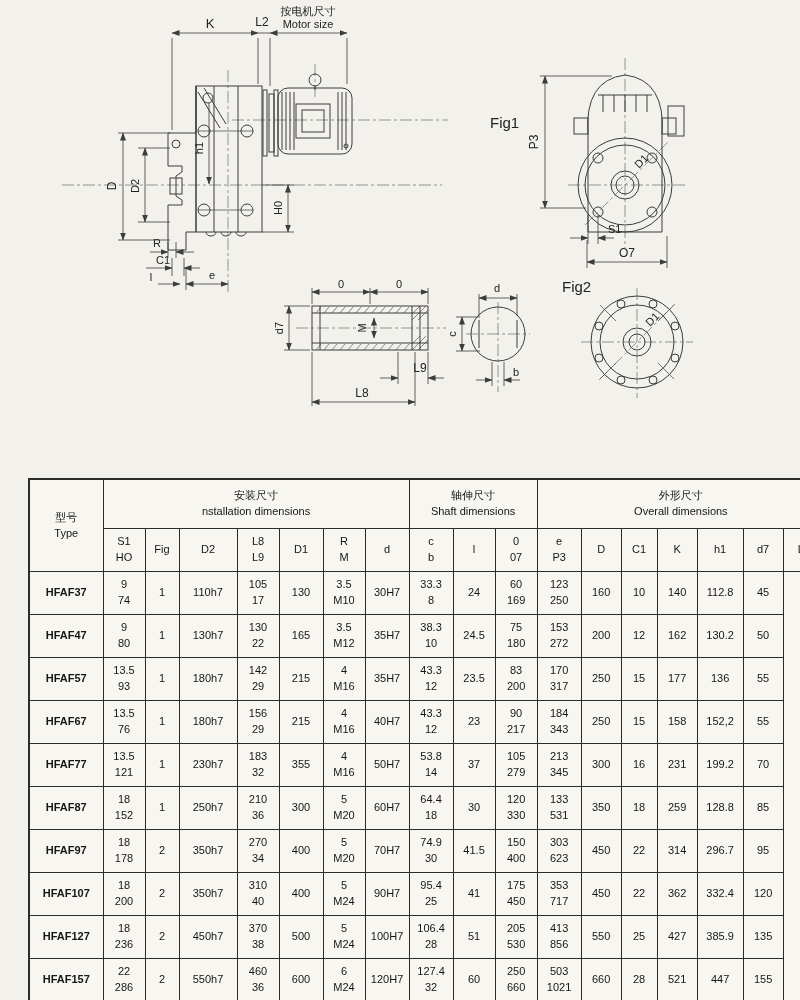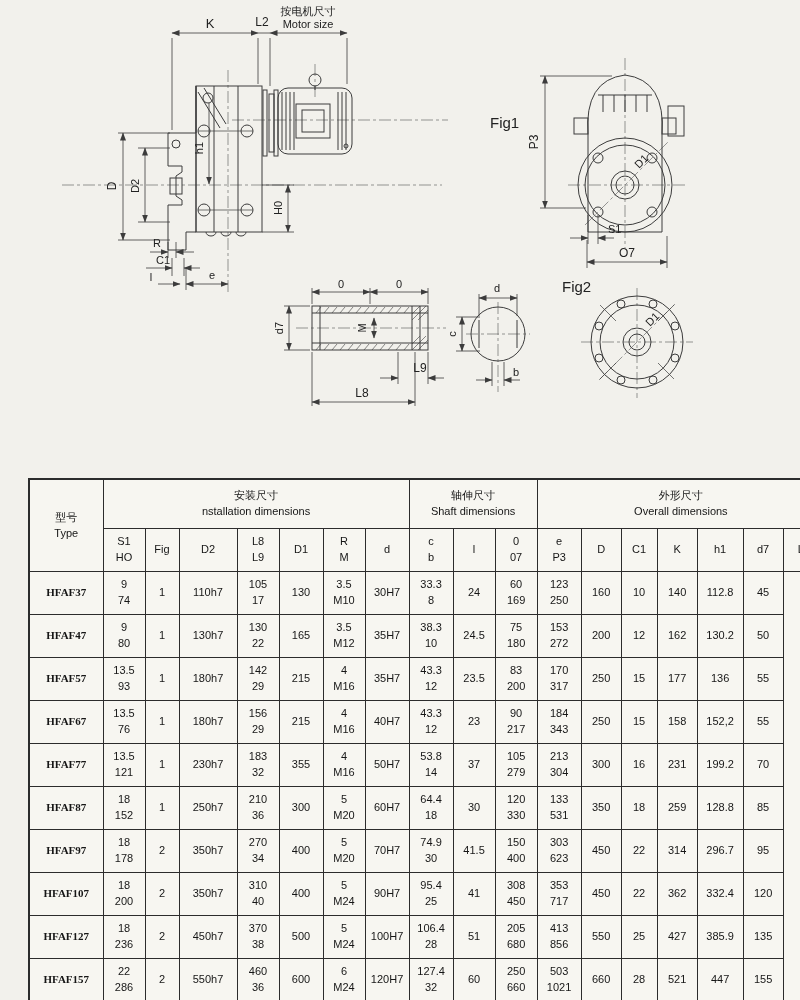--- a/index.html
+++ b/index.html
@@ -6,21 +6,21 @@
   body{width:800px;height:1000px;background:#e9e8e3;font-family:"Liberation Sans",sans-serif;}
   .sheet{position:relative;width:800px;height:1000px;background:#f2f1ec;overflow:hidden;color:#1d1d1d;}
   svg text{font-family:"Liberation Sans",sans-serif;fill:#222;}
   .table-wrap{position:absolute;left:28px;top:478px;width:747px;}
   table.spec{border-collapse:collapse;table-layout:fixed;width:747px;background:#f7f6f1;border:2px solid #2c2c2c;}
   table.spec td{border:1px solid #2c2c2c;text-align:center;vertical-align:middle;
     font-size:11px;line-height:1.45;padding:1px 0;color:#161616;overflow:hidden;}
   td.c-type{font-size:11px;}
   td.c-group{height:46px;font-size:11px;}
   td.c-sub{height:40px;font-size:11px;}
-  td.c-model{font-weight:bold;font-size:11px;font-family:Liberation Serif, serif;}
+  td.c-model{font-weight:bold;font-size:11px;}
   tbody td{height:40px;}
   td.c-l2{background:#f7f6f1;}
 </style>
 </head>
 <body>
 
 <div class="sheet">
 
   <svg width="800" height="470" viewBox="0 0 800 470" style="position:absolute;left:0;top:0;">
     <defs>
@@ -639,21 +639,21 @@
             </td>
             <td>
               <div>37</div>
             </td>
             <td>
               <div>105</div>
               <div>279</div>
             </td>
             <td>
               <div>213</div>
-              <div>304</div>
+              <div>345</div>
             </td>
             <td>
               <div>300</div>
             </td>
             <td>
               <div>16</div>
             </td>
             <td>
               <div>231</div>
             </td>
@@ -811,21 +811,21 @@
               <div>90H7</div>
             </td>
             <td>
               <div>95.4</div>
               <div>25</div>
             </td>
             <td>
               <div>41</div>
             </td>
             <td>
-              <div>308</div>
+              <div>175</div>
               <div>450</div>
             </td>
             <td>
               <div>353</div>
               <div>717</div>
             </td>
             <td>
               <div>450</div>
             </td>
             <td>
@@ -871,21 +871,21 @@
             </td>
             <td>
               <div>106.4</div>
               <div>28</div>
             </td>
             <td>
               <div>51</div>
             </td>
             <td>
               <div>205</div>
-              <div>680</div>
+              <div>530</div>
             </td>
             <td>
               <div>413</div>
               <div>856</div>
             </td>
             <td>
               <div>550</div>
             </td>
             <td>
               <div>25</div>

